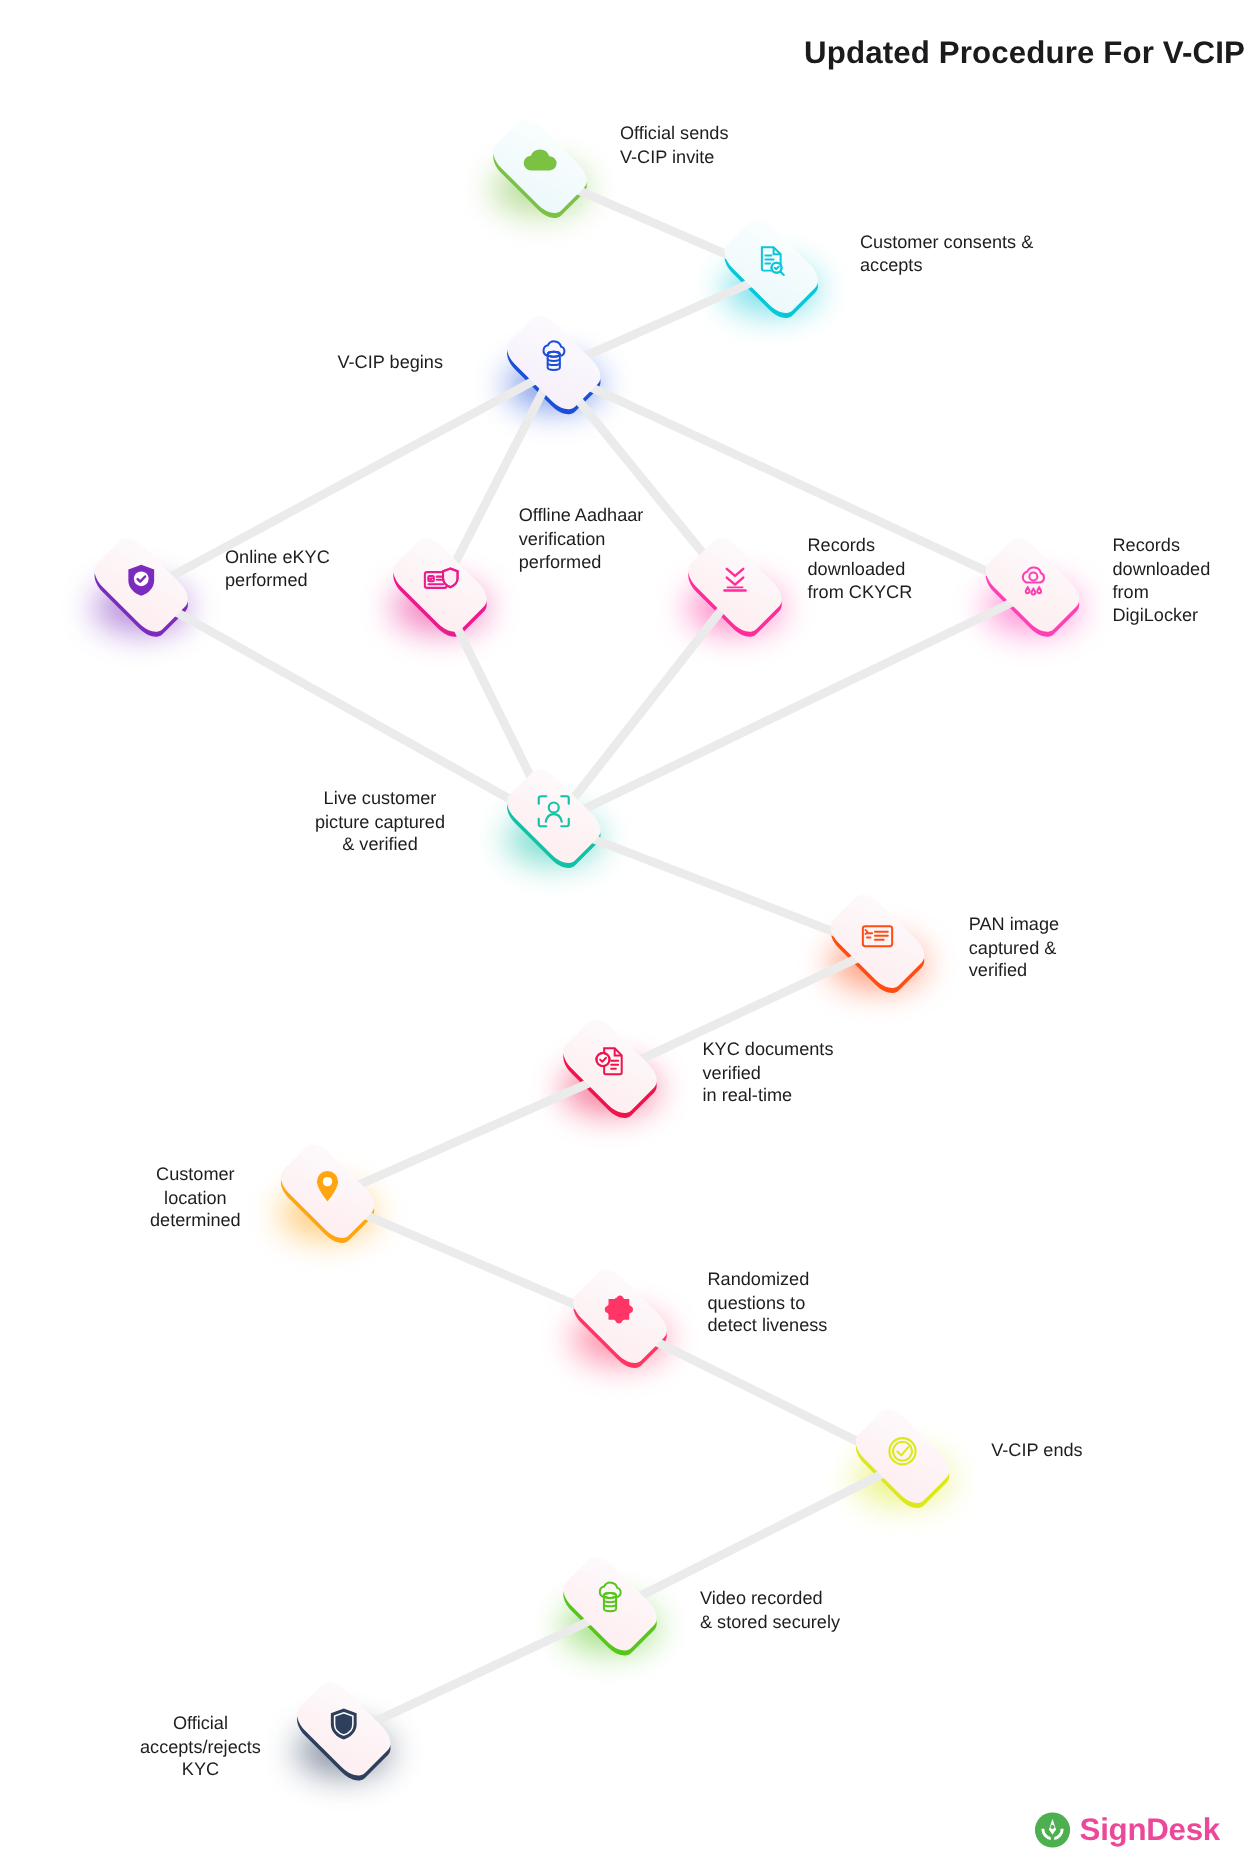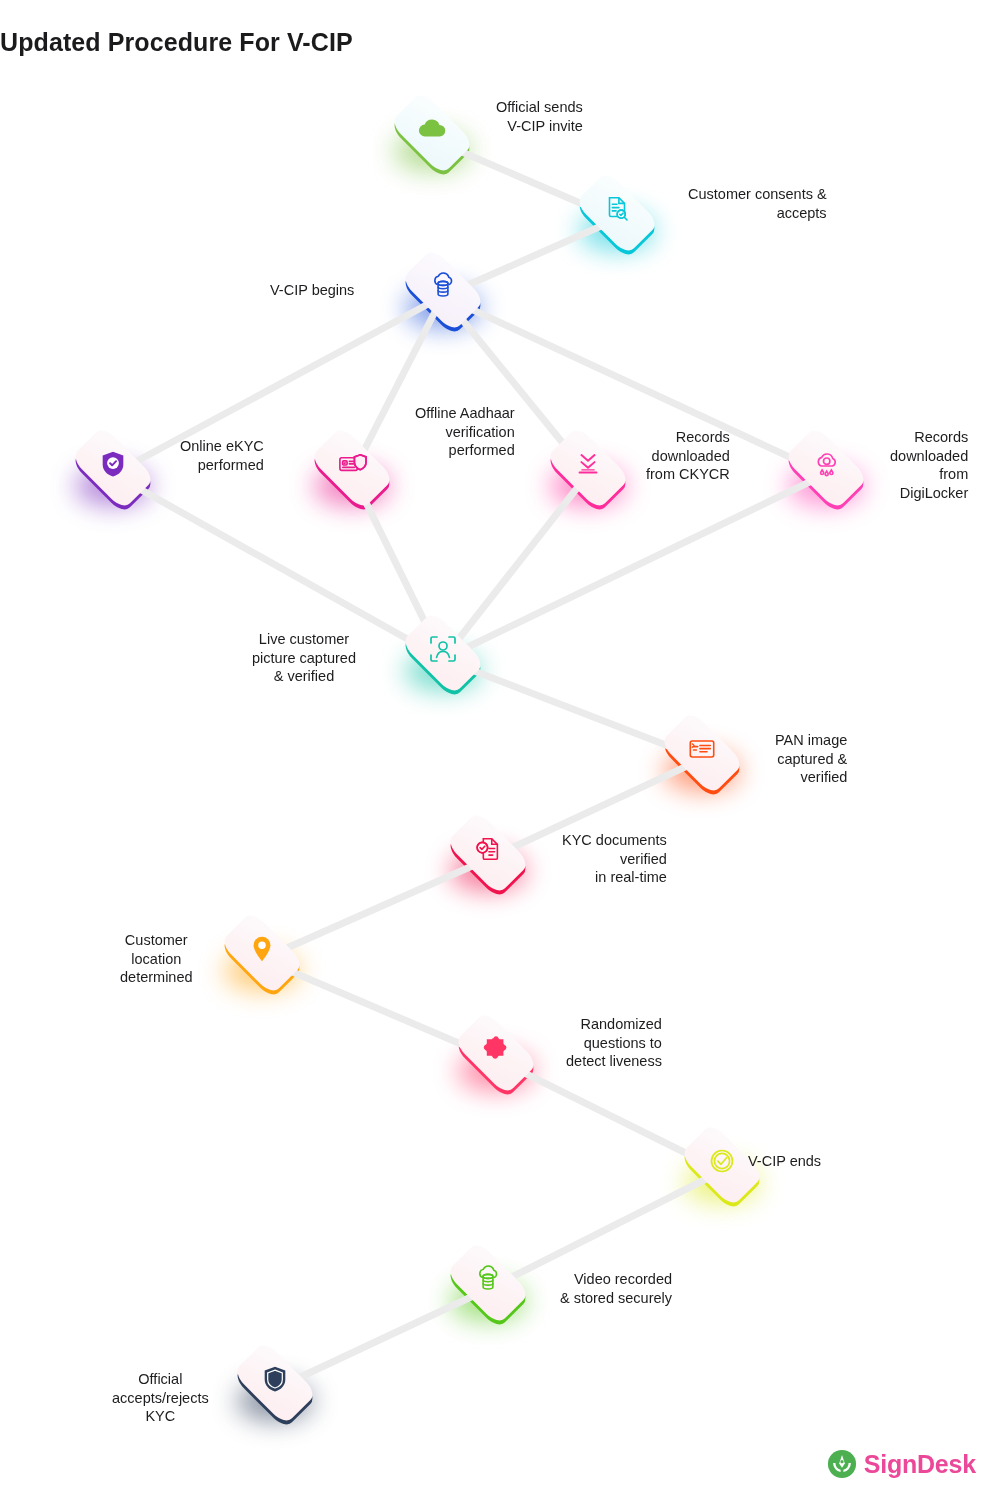--- a/index.html
+++ b/index.html
@@ -8,21 +8,21 @@
     background:#ffffff;
     font-family:"Liberation Sans", sans-serif;
     color:#1d1d1f;
     overflow:hidden;
     position:relative;
   }
   #stage{position:absolute;inset:0;width:1000px;height:1501px;}
 
   .title{
     position:absolute;left:0;top:28px;width:996px;
-    text-align:left;
+    text-align:right;
     font-size:25px;font-weight:700;letter-spacing:.1px;
     color:#1b1b1d;
   }
 
   
   #links{position:absolute;left:0;top:0;width:1000px;height:1501px;}
 
   
   .node{position:absolute;width:120px;height:120px;}
   .tile{
@@ -60,21 +60,21 @@
   }
   .ico svg{display:block;}
 
   
   .lbl{
     position:absolute;
     font-size:14.5px;line-height:1.28;
     color:#1d1d20;
     white-space:pre-line;
   }
-  .lbl.right{text-align:right;}
+  .lbl.right{text-align:left;}
   .lbl.left{text-align:center;}
 
   
   .logo{position:absolute;right:24px;bottom:22px;display:flex;align-items:center;gap:7px;}
   .logo-mark{width:30px;height:30px;}
   .logo-text{font-size:25px;font-weight:600;color:#ec4899;letter-spacing:-.2px;}
 </style>
 </head>
 <body>
 
@@ -299,21 +299,21 @@
         <div class="edge" style="background: rgb(219, 232, 26);"></div>
         <div class="tile "></div>
         <div class="ico">
           <svg viewBox="0 0 32 32" width="30" height="30" fill="none" stroke="#dbe81a" stroke-width="1.8" stroke-linecap="round" stroke-linejoin="round">
       <circle cx="16" cy="16" r="11.2"></circle>
       <circle cx="16" cy="16" r="8.1"></circle>
       <path d="M11.6 16.2l3.3 3.3 6-7"></path>
     </svg>
         </div>
       </div>
-      <div class="lbl right" style="left: 748px; top: 1152px;">V-CIP ends</div>
+      <div class="lbl right" style="left: 793px; top: 1152px;">V-CIP ends</div>
       <div class="node" style="left: 428px; top: 1223px;">
         <div class="glow" style="background: rgb(85, 199, 26);"></div>
         <div class="edge" style="background: rgb(85, 199, 26);"></div>
         <div class="tile "></div>
         <div class="ico">
           <svg viewBox="0 0 32 32" width="30" height="30" fill="none" stroke="#55c71a" stroke-width="1.7">
       <path d="M10.5 14.5A4.6 4.6 0 0 1 11 5.6a6 6 0 0 1 11.2 1.1A4.1 4.1 0 0 1 22 14.6"></path>
       <ellipse cx="16" cy="13.2" rx="5.2" ry="2.1" fill="#ffffff"></ellipse>
       <ellipse cx="16" cy="13.2" rx="5.2" ry="2.1"></ellipse>
       <path d="M10.8 13.2v11.4c0 1.2 2.3 2.1 5.2 2.1s5.2-.9 5.2-2.1V13.2"></path>

